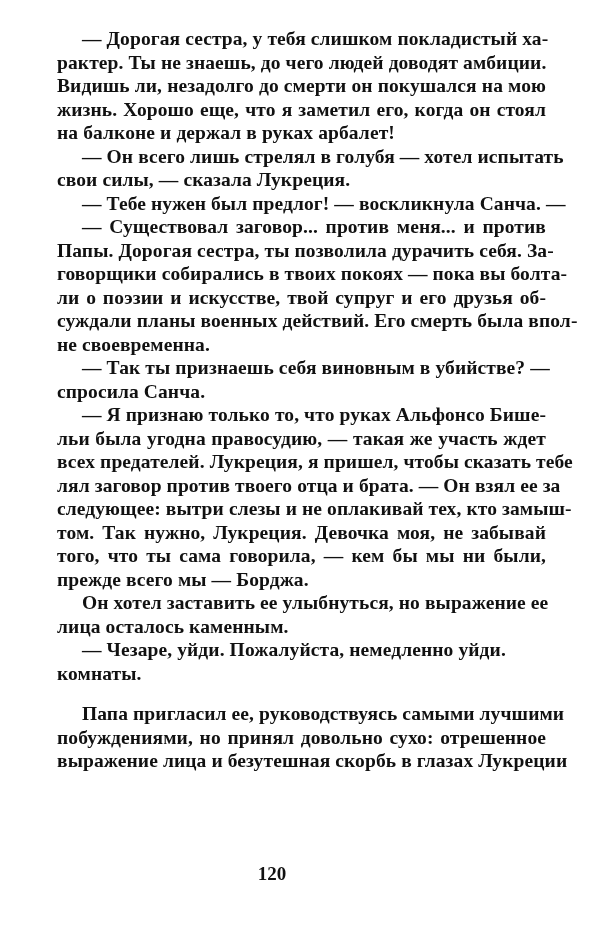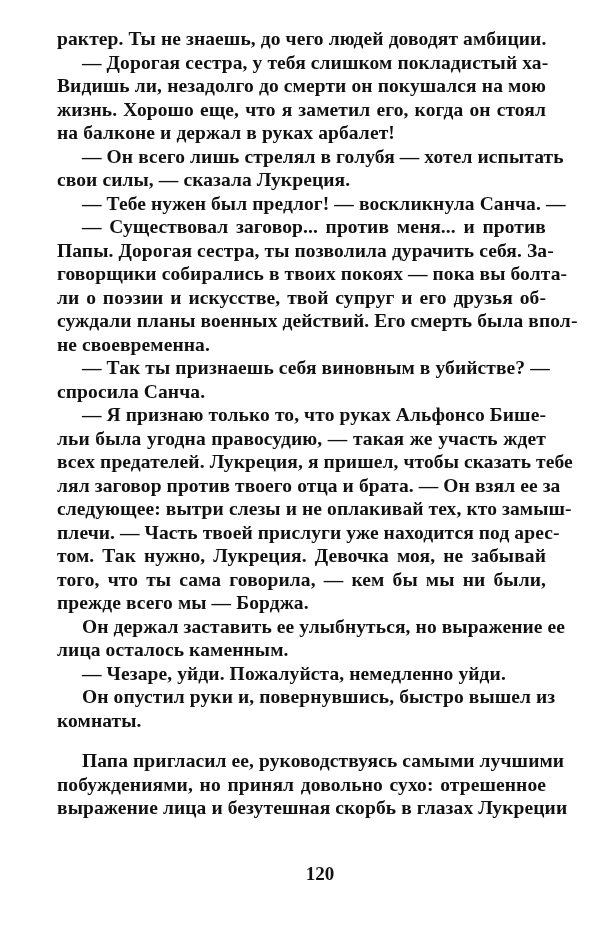--- a/index.html
+++ b/index.html
@@ -15,31 +15,31 @@
     display: block; height: 23.5px; line-height: 23.5px;
     font-size: 19.5px; font-weight: bold; white-space: nowrap;
     text-align: justify; text-align-last: justify;
     letter-spacing: 0.1px;
   }
   .line.indent { padding-left: 25px; }
   .line.last { text-align-last: left; }
   .section-gap { height: 17px; }
   .page-number {
     position: absolute; left: 0; width: 544px; top: 862px; text-align: center;
-    font-size: 19px; font-weight: bold; line-height: 24px; padding-left: 48px;
+    font-size: 19px; font-weight: bold; line-height: 24px;
   }
 </style>
 </head>
 <body>
 
 <div class="page-body">
   <div>
     <div>
+      <span class="line indent">— Дорогая сестра, у тебя слишком покладистый ха-</span>
       <span class="line">рактер. Ты не знаешь, до чего людей доводят амбиции.</span>
-      <span class="line indent">— Дорогая сестра, у тебя слишком покладистый ха-</span>
       <span class="line">Видишь ли, незадолго до смерти он покушался на мою</span>
       <span class="line">жизнь. Хорошо еще, что я заметил его, когда он стоял</span>
       <span class="line last">на балконе и держал в руках арбалет!</span>
     </div>
     <div>
       <span class="line indent">— Он всего лишь стрелял в голубя — хотел испытать</span>
       <span class="line last">свои силы, — сказала Лукреция.</span>
     </div>
     <div>
       <span class="line indent">— Тебе нужен был предлог! — воскликнула Санча. —</span>
@@ -55,34 +55,32 @@
     <div>
       <span class="line indent">— Так ты признаешь себя виновным в убийстве? —</span>
       <span class="line last">спросила Санча.</span>
     </div>
     <div>
       <span class="line indent">— Я признаю только то, что руках Альфонсо Бише-</span>
       <span class="line">льи была угодна правосудию, — такая же участь ждет</span>
       <span class="line">всех предателей. Лукреция, я пришел, чтобы сказать тебе</span>
       <span class="line">лял заговор против твоего отца и брата. — Он взял ее за</span>
       <span class="line">следующее: вытри слезы и не оплакивай тех, кто замыш-</span>
-      <span class="line">плечи. — Часть твоей прислуги уже находится под арес-</span>
       <span class="line">том. Так нужно, Лукреция. Девочка моя, не забывай</span>
       <span class="line">того, что ты сама говорила, — кем бы мы ни были,</span>
       <span class="line last">прежде всего мы — Борджа.</span>
     </div>
     <div>
-      <span class="line indent">Он держал заставить ее улыбнуться, но выражение ее</span>
+      <span class="line indent">Он хотел заставить ее улыбнуться, но выражение ее</span>
       <span class="line last">лица осталось каменным.</span>
     </div>
     <div>
       <span class="line indent last">— Чезаре, уйди. Пожалуйста, немедленно уйди.</span>
     </div>
     <div>
-      <span class="line indent">Он опустил руки и, повернувшись, быстро вышел из</span>
       <span class="line last">комнаты.</span>
     </div>
   </div>
 
   <div class="section-gap"></div>
 
   <div>
     <div>
       <span class="line indent">Папа пригласил ее, руководствуясь самыми лучшими</span>
       <span class="line">побуждениями, но принял довольно сухо: отрешенное</span>

